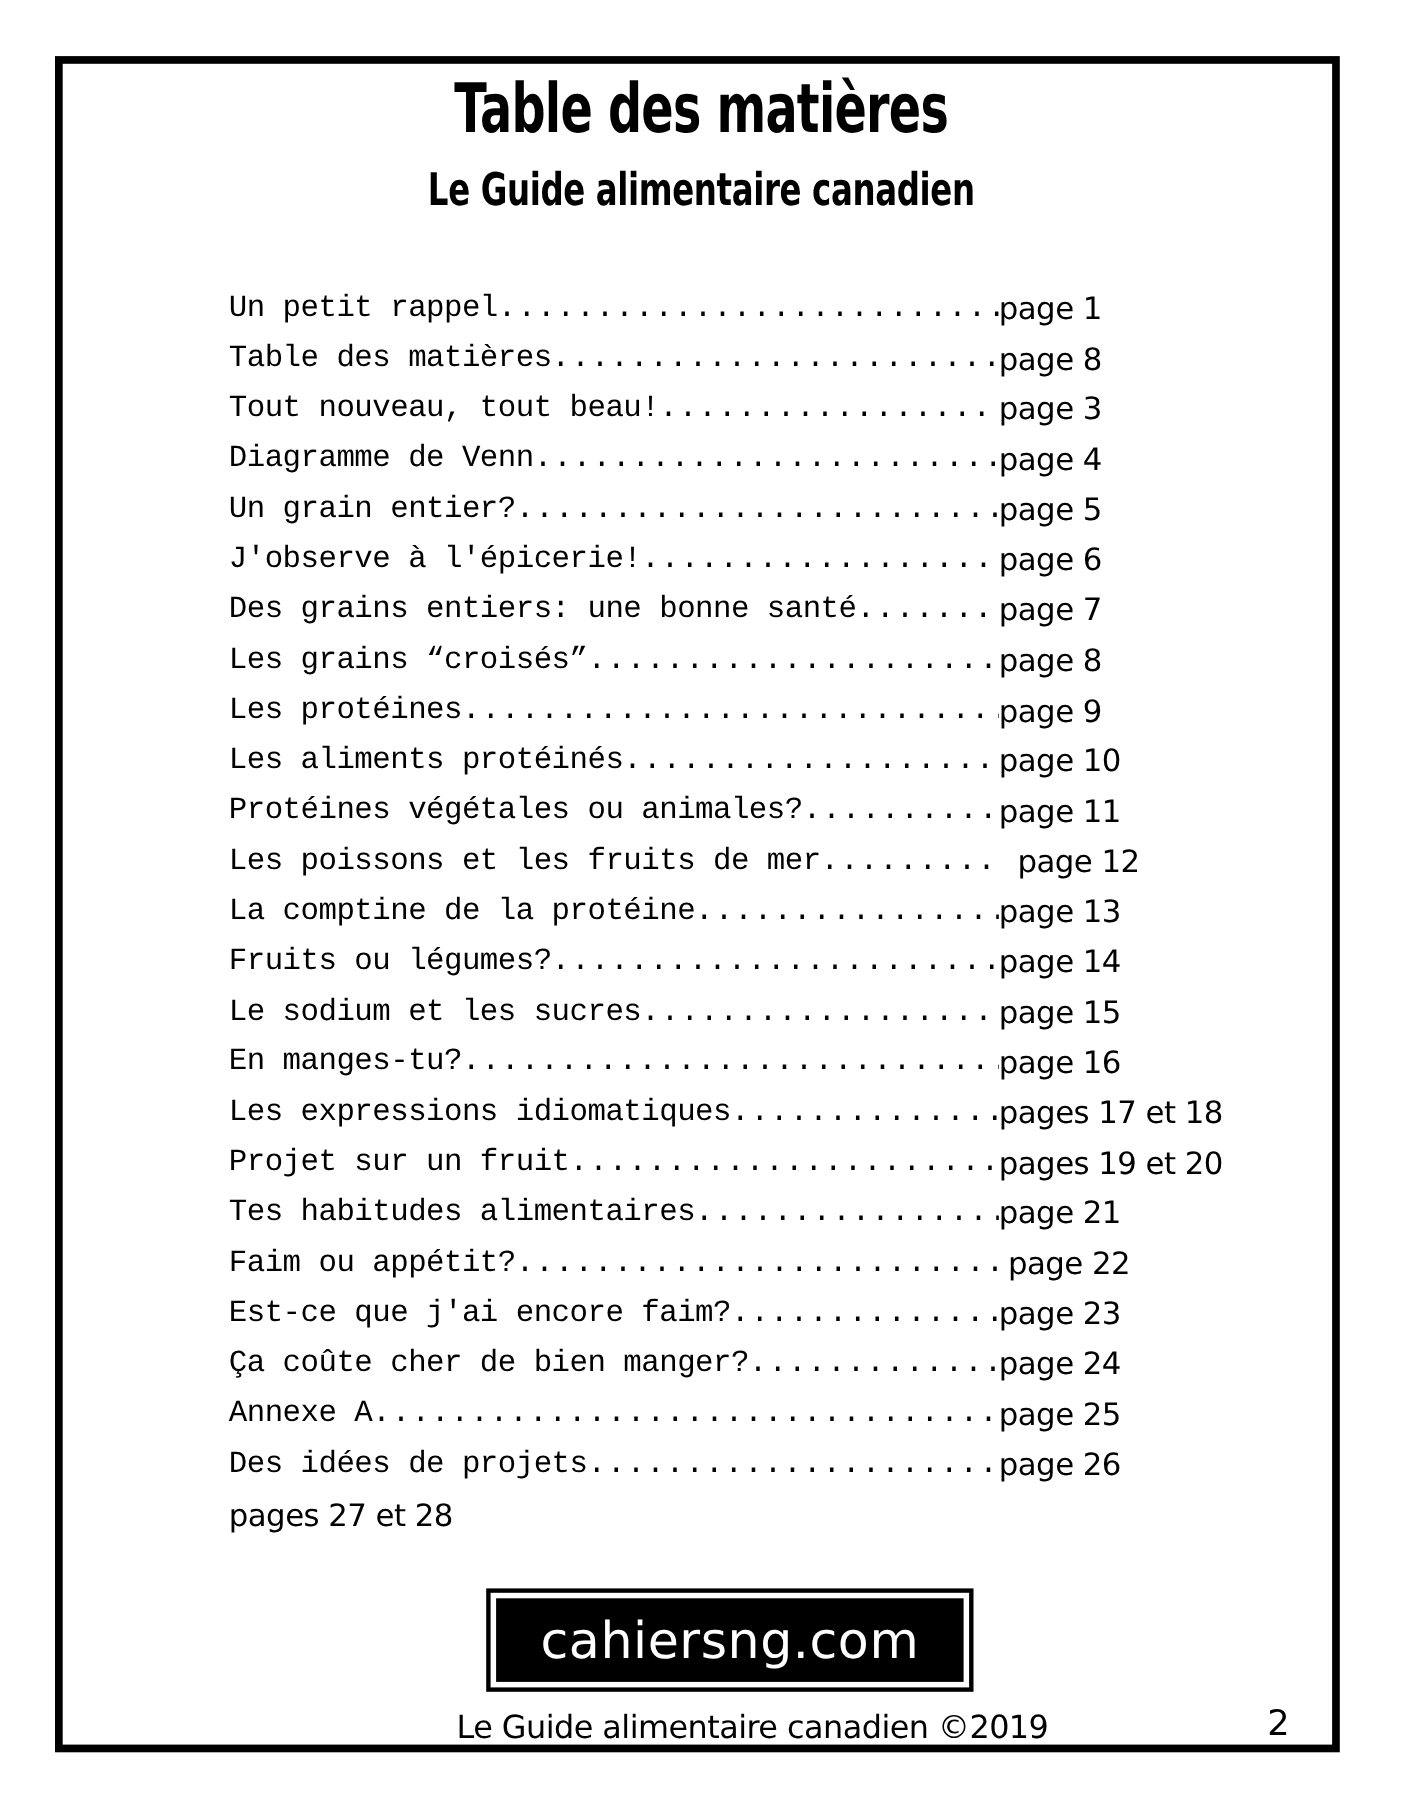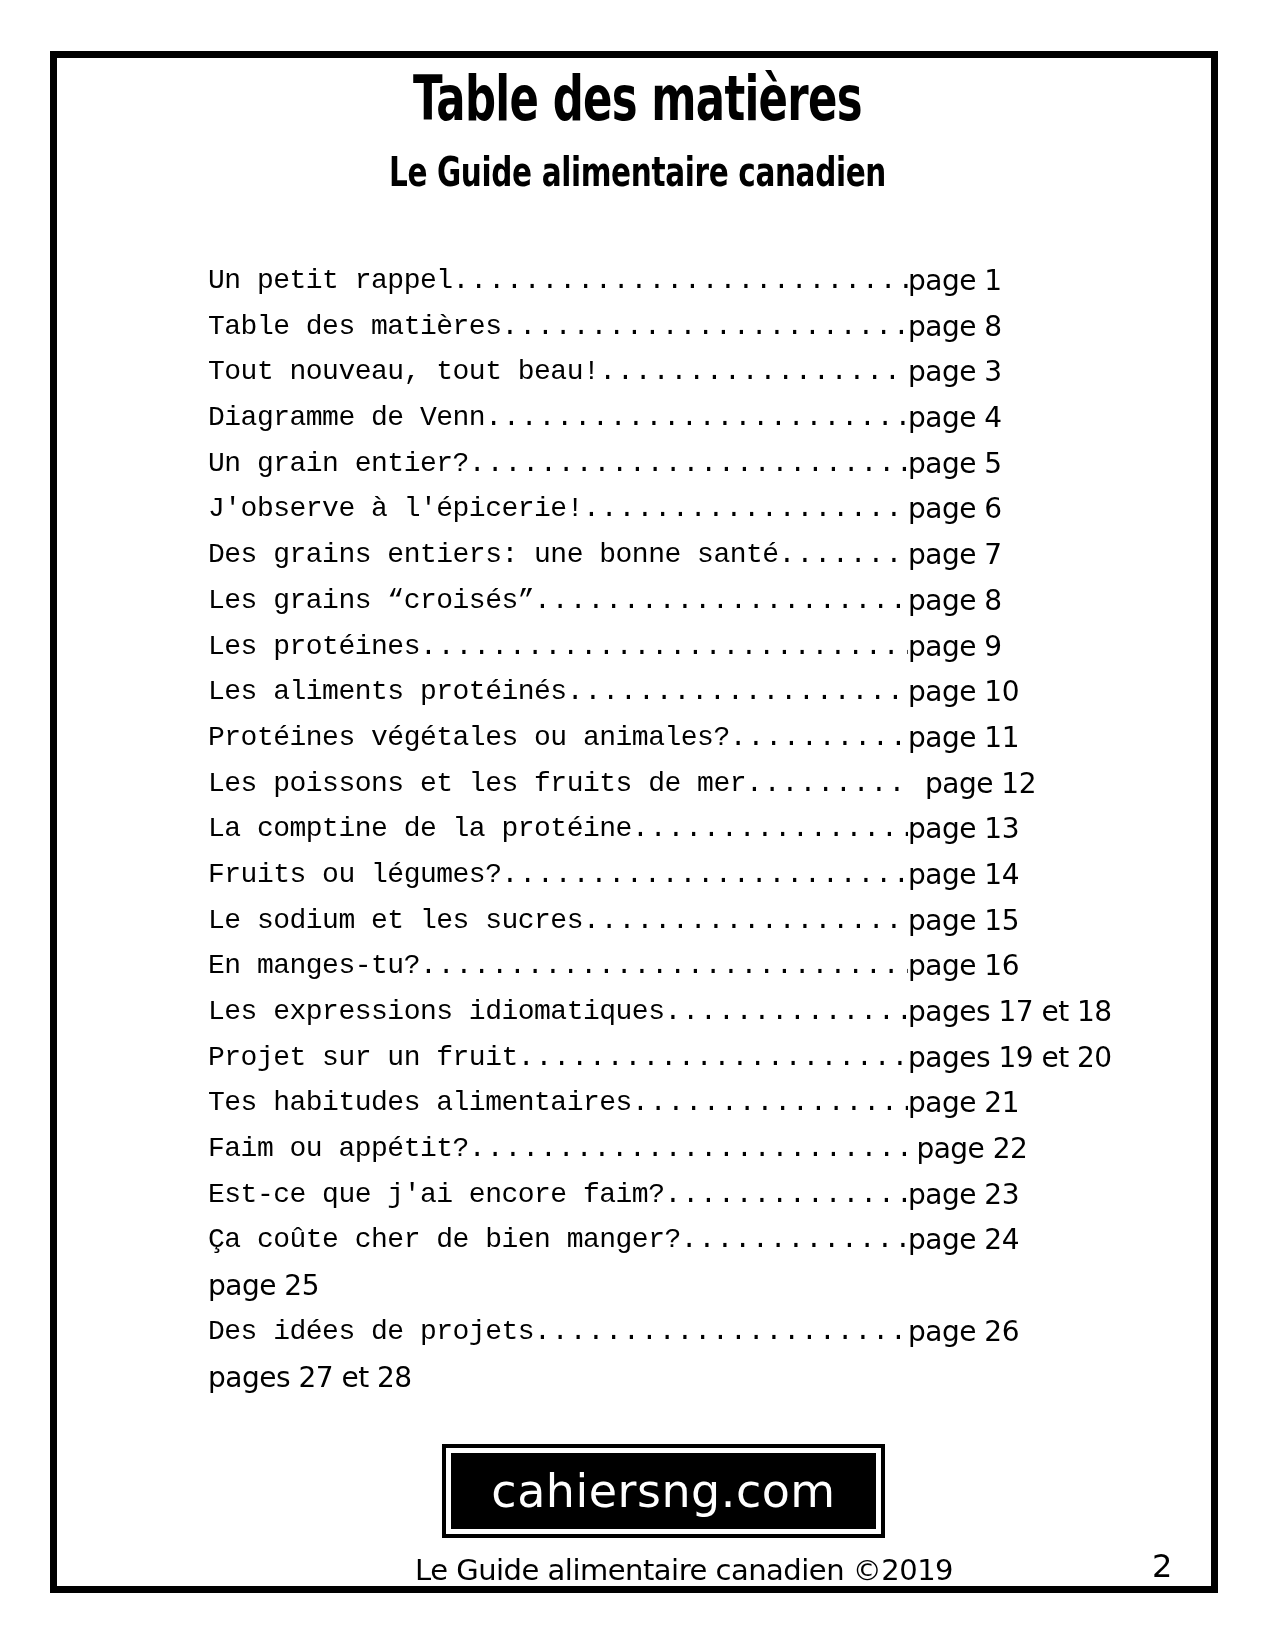--- a/index.html
+++ b/index.html
@@ -275,20 +275,24 @@
     <span class="toc-page">page 23</span>
   </div>
     <div class="toc-row" style="display: flex;">
     <span class="toc-lead">
       <span class="toc-label">Ça coûte cher de bien manger?</span>
       <span class="toc-dots"></span>
     </span>
     <span class="toc-page">page 24</span>
   </div>
     <div class="toc-row" style="display: flex;">
+    <span class="toc-lead">
+      <span class="toc-label">Annexe A</span>
+      <span class="toc-dots"></span>
+    </span>
     <span class="toc-page">page 25</span>
   </div>
     <div class="toc-row" style="display: flex;">
     <span class="toc-lead">
       <span class="toc-label">Des idées de projets</span>
       <span class="toc-dots"></span>
     </span>
     <span class="toc-page">page 26</span>
   </div>
     <div class="toc-row" style="display: flex;">

